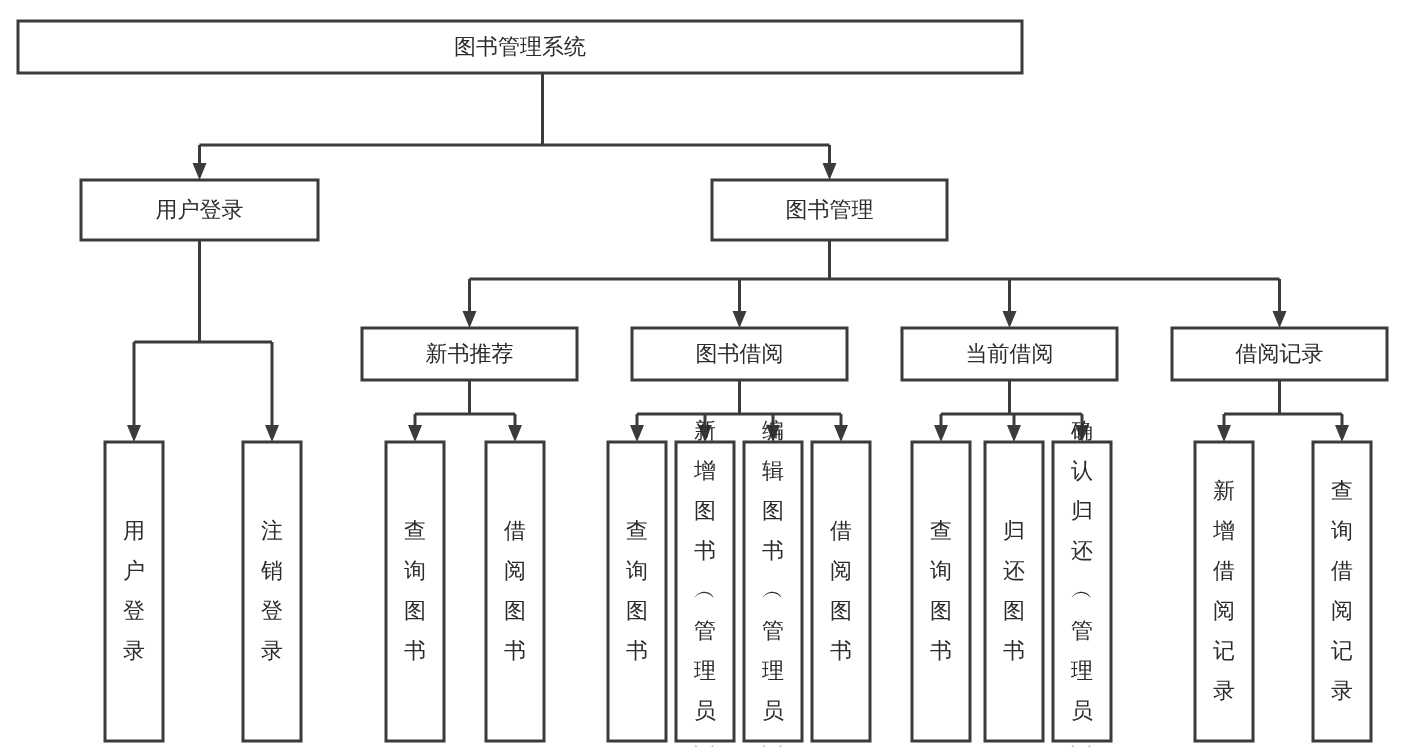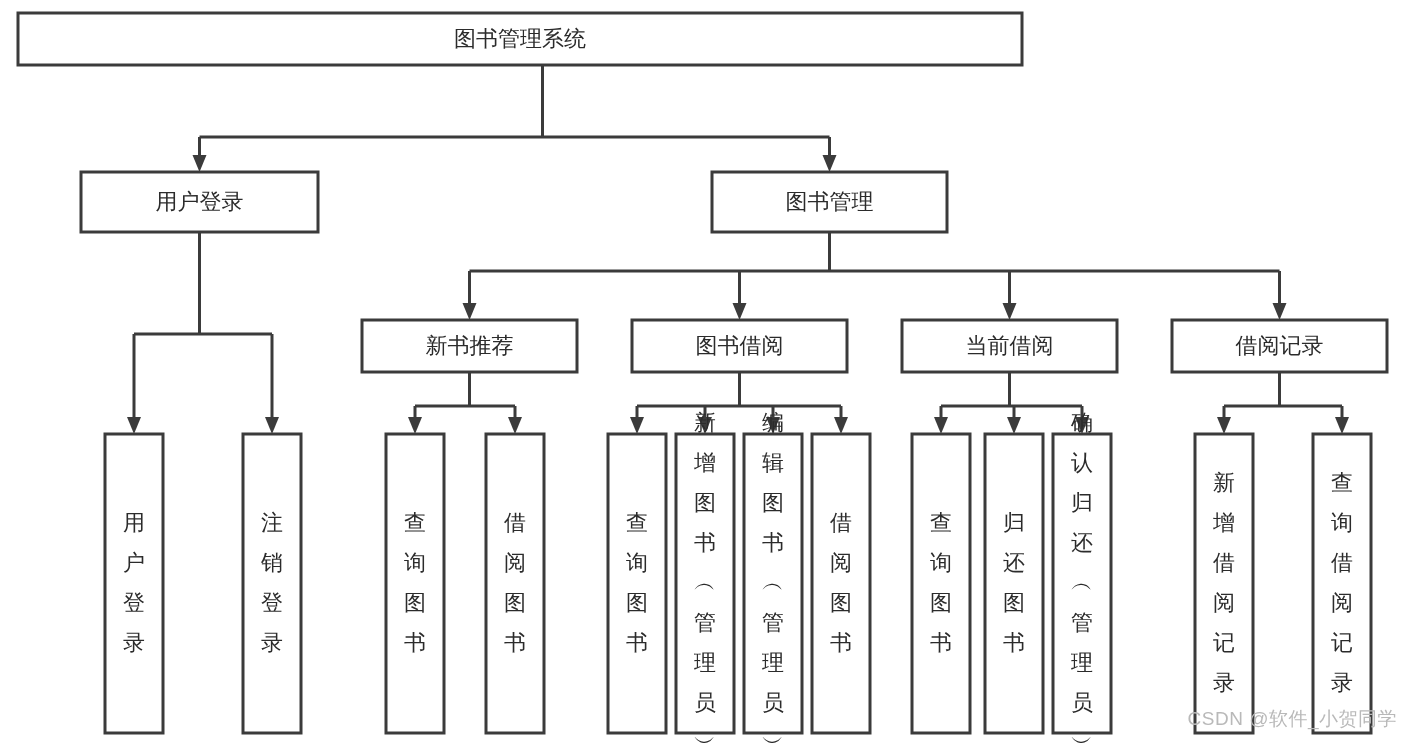--- a/index.html
+++ b/index.html
@@ -10,21 +10,21 @@
   body {
     width: 1405px;
     height: 747px;
     font-family: "Liberation Sans", "DejaVu Sans", sans-serif;
     overflow: hidden;
     position: relative;
   }
   #diagram-root {
     position: absolute;
     left: 0;
-    top: 0;
+    top: 8px;
     width: 1405px;
     height: 738px;
   }
   svg.diagram {
     display: block;
     width: 1405px;
     height: 747px;
   }
   .node-box {
     fill: #ffffff;
@@ -204,14 +204,13 @@
         <g>
           <rect x="1195" y="434" width="58" height="299" class="node-box"></rect>
           <text x="1224" y="483.5" class="node-label-v"><tspan x="1224" dy="0">新</tspan><tspan x="1224" dy="40">增</tspan><tspan x="1224" dy="40">借</tspan><tspan x="1224" dy="40">阅</tspan><tspan x="1224" dy="40">记</tspan><tspan x="1224" dy="40">录</tspan></text>
         </g>
         <g>
           <rect x="1313" y="434" width="58" height="299" class="node-box"></rect>
           <text x="1342" y="483.5" class="node-label-v"><tspan x="1342" dy="0">查</tspan><tspan x="1342" dy="40">询</tspan><tspan x="1342" dy="40">借</tspan><tspan x="1342" dy="40">阅</tspan><tspan x="1342" dy="40">记</tspan><tspan x="1342" dy="40">录</tspan></text>
         </g>
       </g>
   </svg>
-  <div class="watermark">CSDN @软件_小贺同学</div>
 </div>
 
 </body></html>

